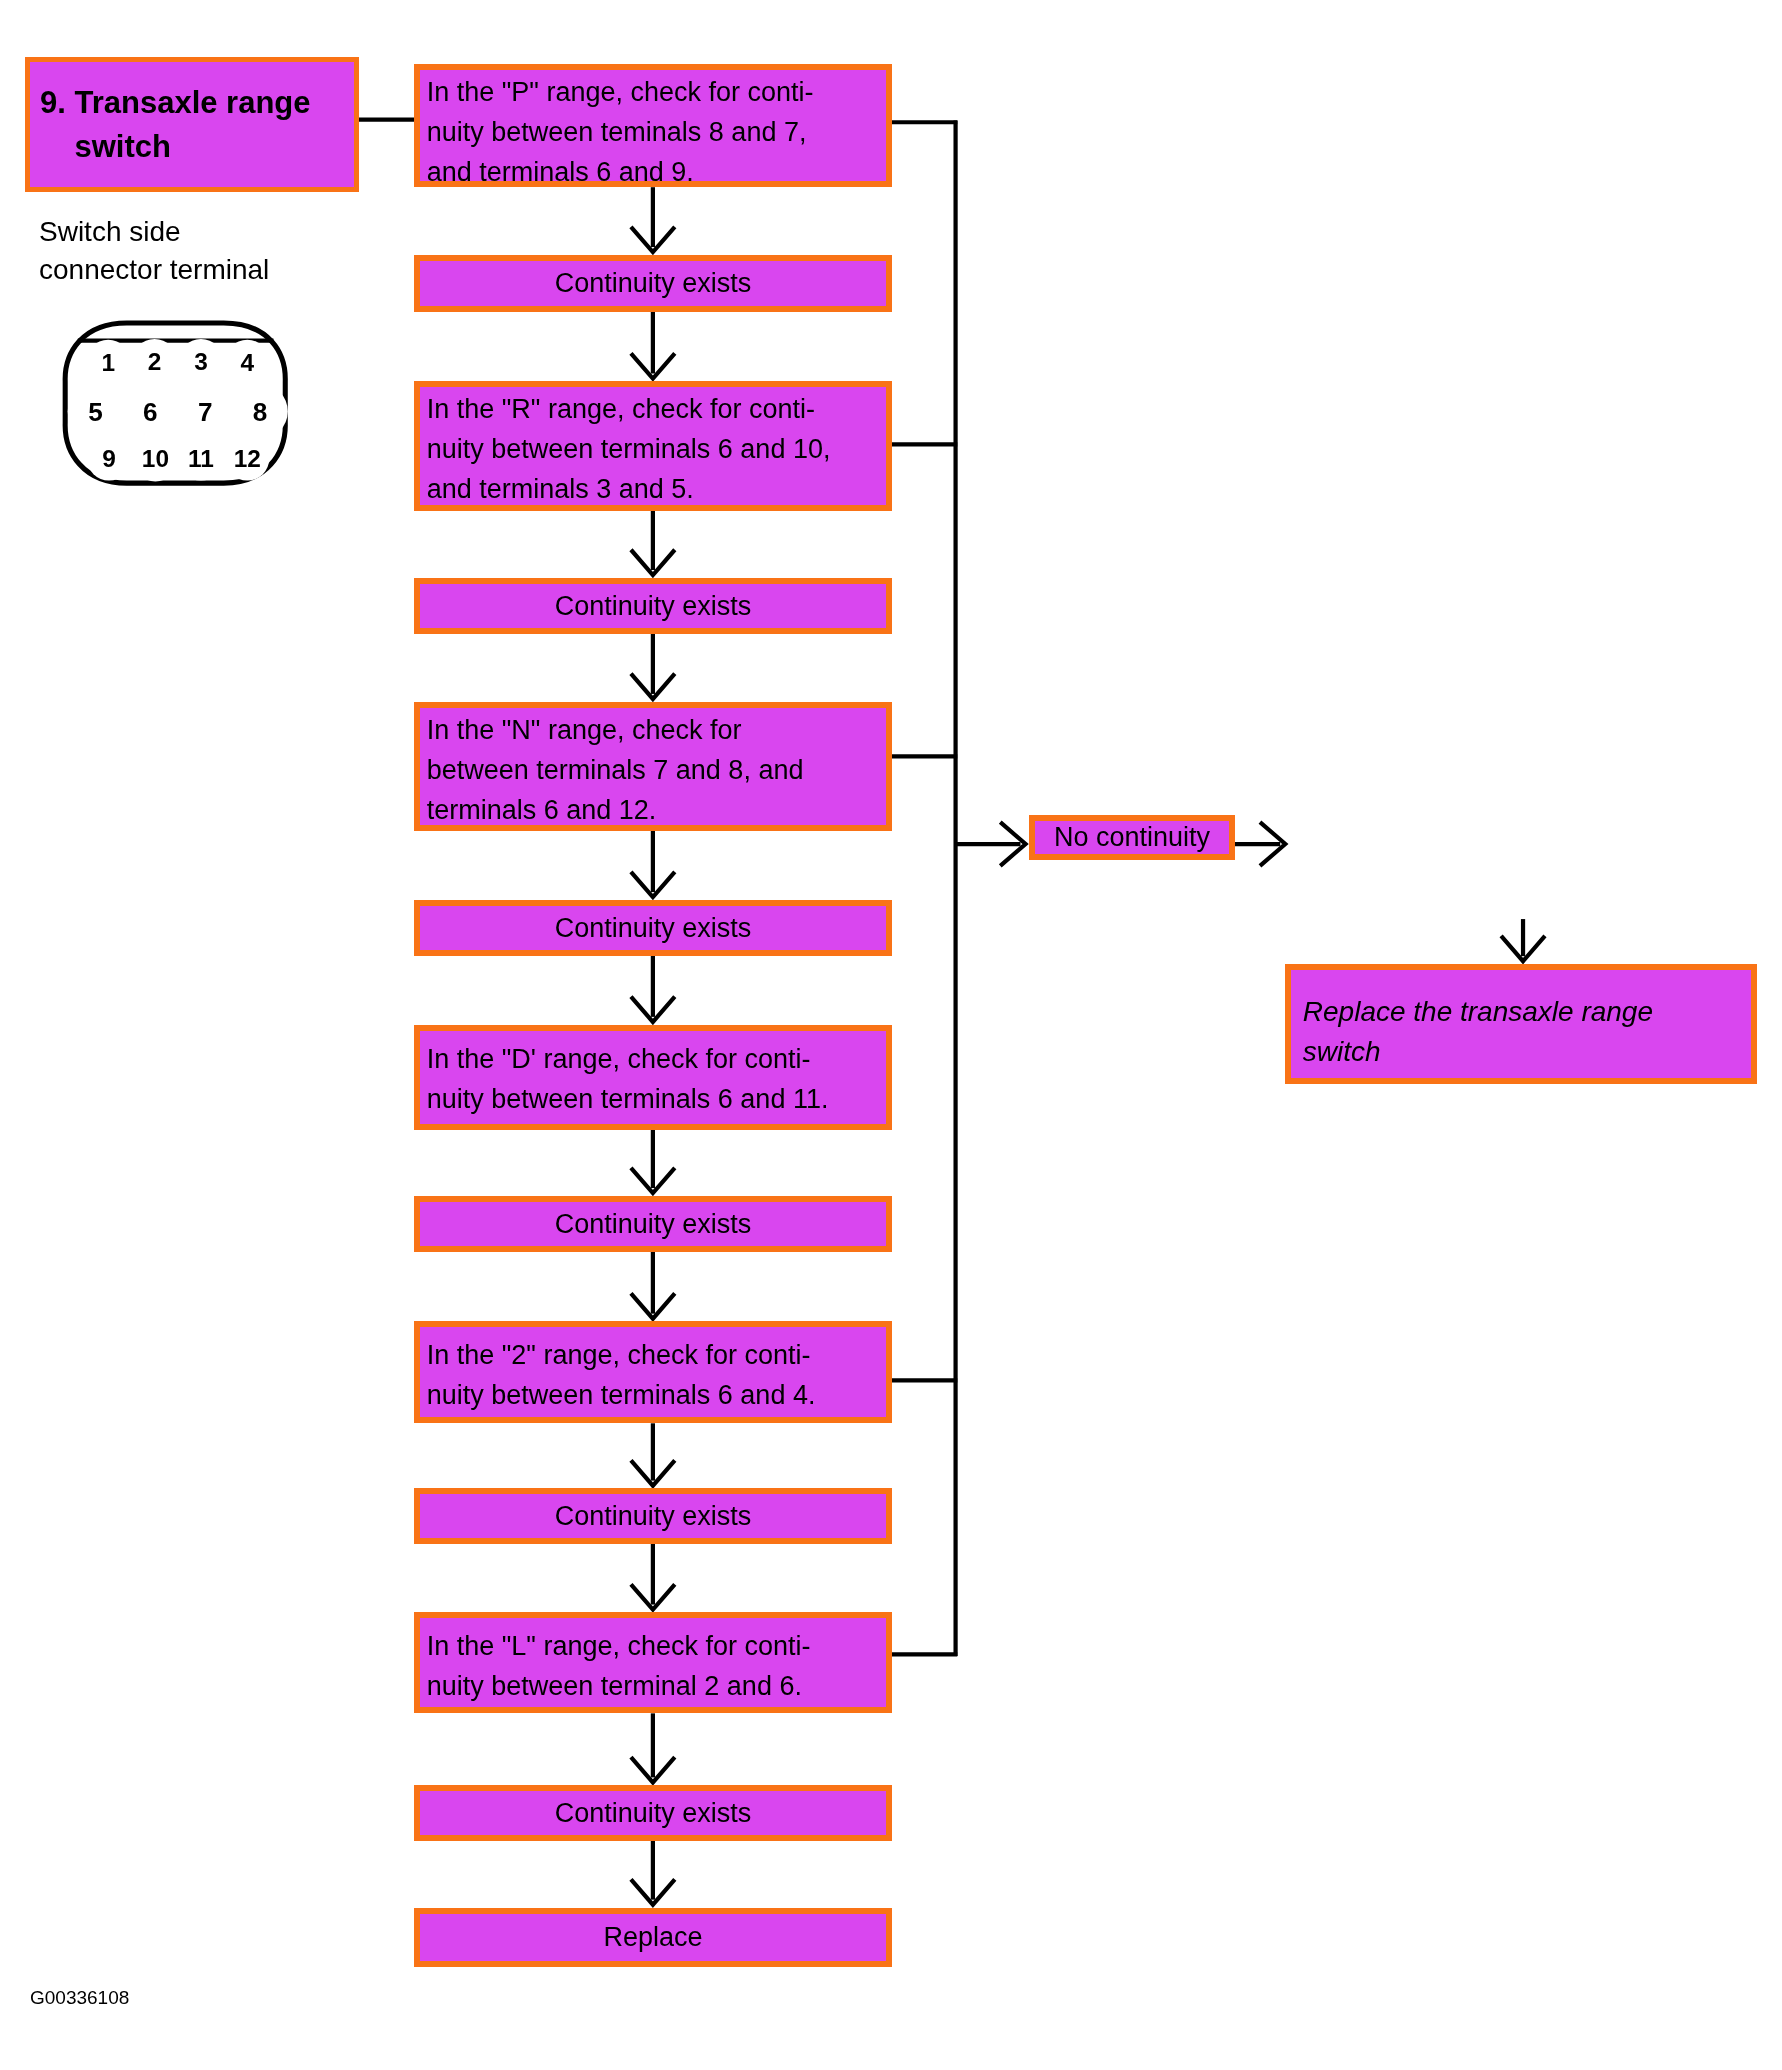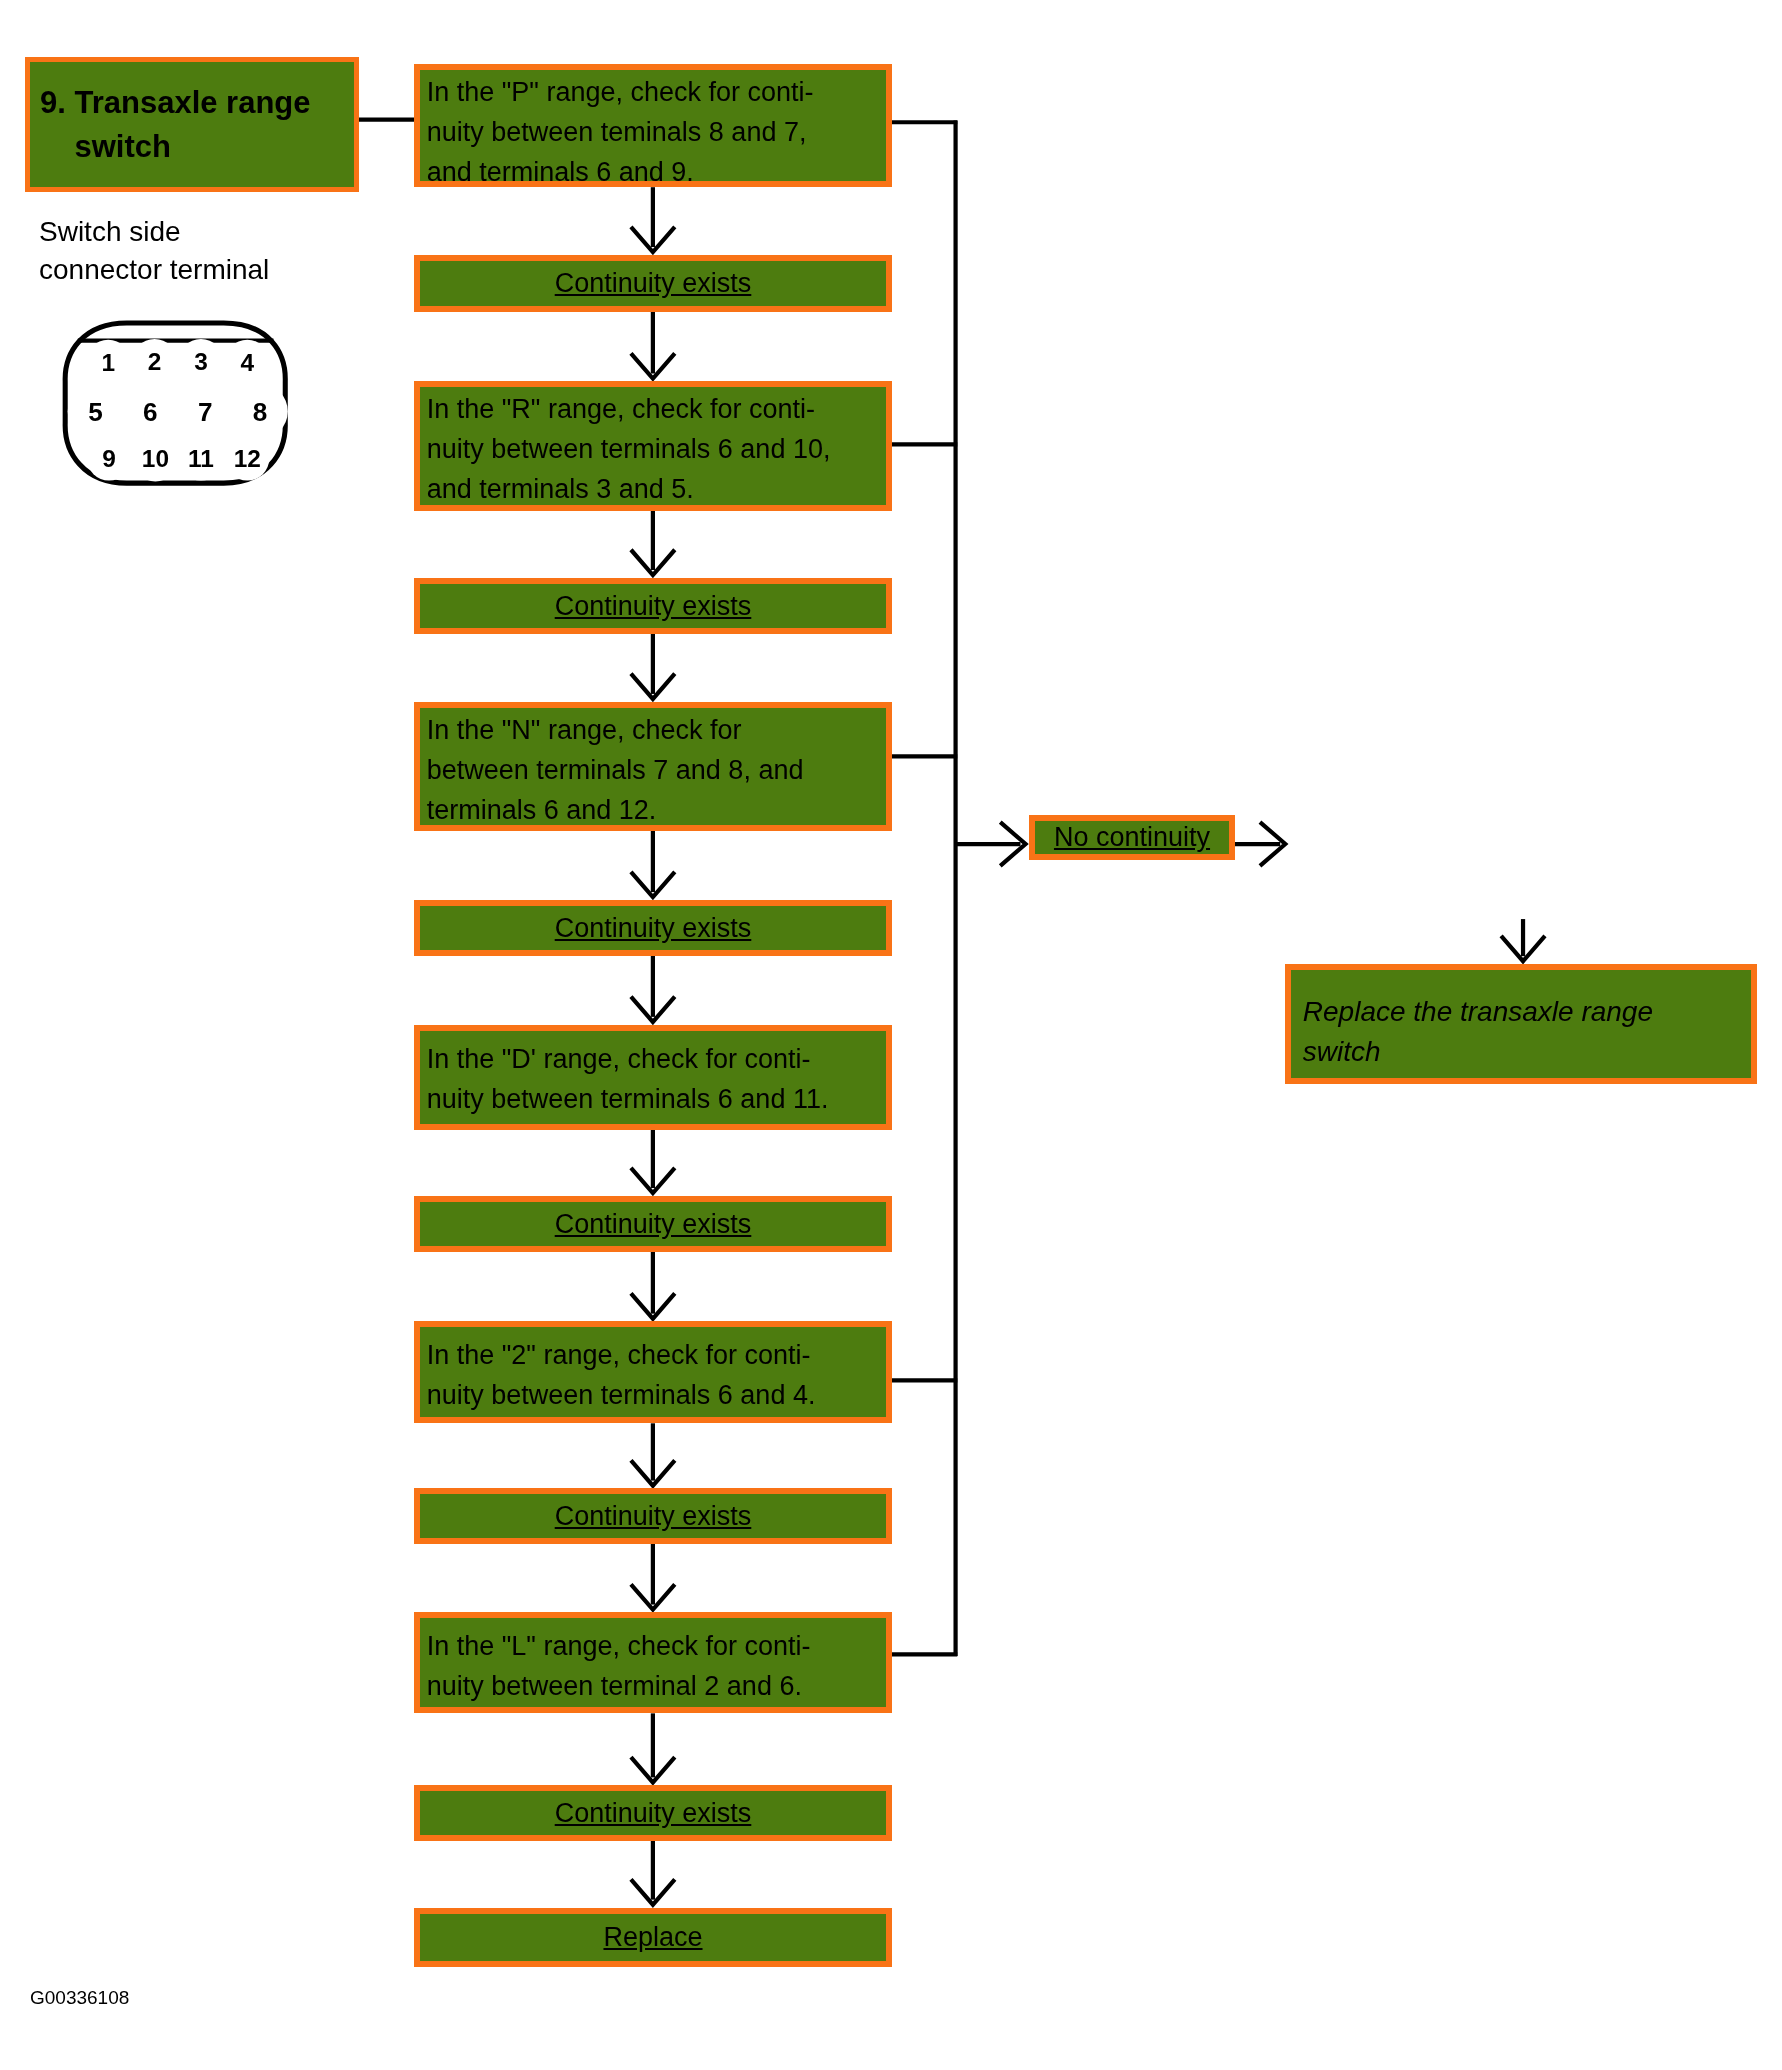--- a/index.html
+++ b/index.html
@@ -9,21 +9,21 @@
     background:#fff;
     font-family:"Liberation Sans","DejaVu Sans",sans-serif;
     color:#000;
     overflow:hidden;
   }
   .lines{position:absolute;left:0;top:0;z-index:0;}
   .lines line, .lines path, .lines polyline{stroke:#000;}
   .box{
     position:absolute;
     box-sizing:border-box;
-    background:#4d7c0f;
+    background:#d946ef;
     border:6px solid #f97316;
     z-index:1;
   }
   .title-box{
     border-width:5.9px;
     font-size:31px;
     font-weight:bold;
     line-height:44px;
     white-space:pre;
     padding:18.6px 0 0 10px;
@@ -33,21 +33,20 @@
     line-height:40px;
     white-space:pre;
     padding:1.7px 0 0 6.7px;
     text-align:left;
   }
   .pad-top{padding-top:8.4px;}
   .result-box{
     font-size:27px;
     display:flex;align-items:center;justify-content:center;
     text-align:left;
-    text-decoration:underline;
   }
   .cause-box{
     font-size:28px;
     line-height:40px;
     white-space:pre;
     padding:6.7px 0 0 11.8px;
   }
   .action-box{
     font-size:28px;
     line-height:40px;

